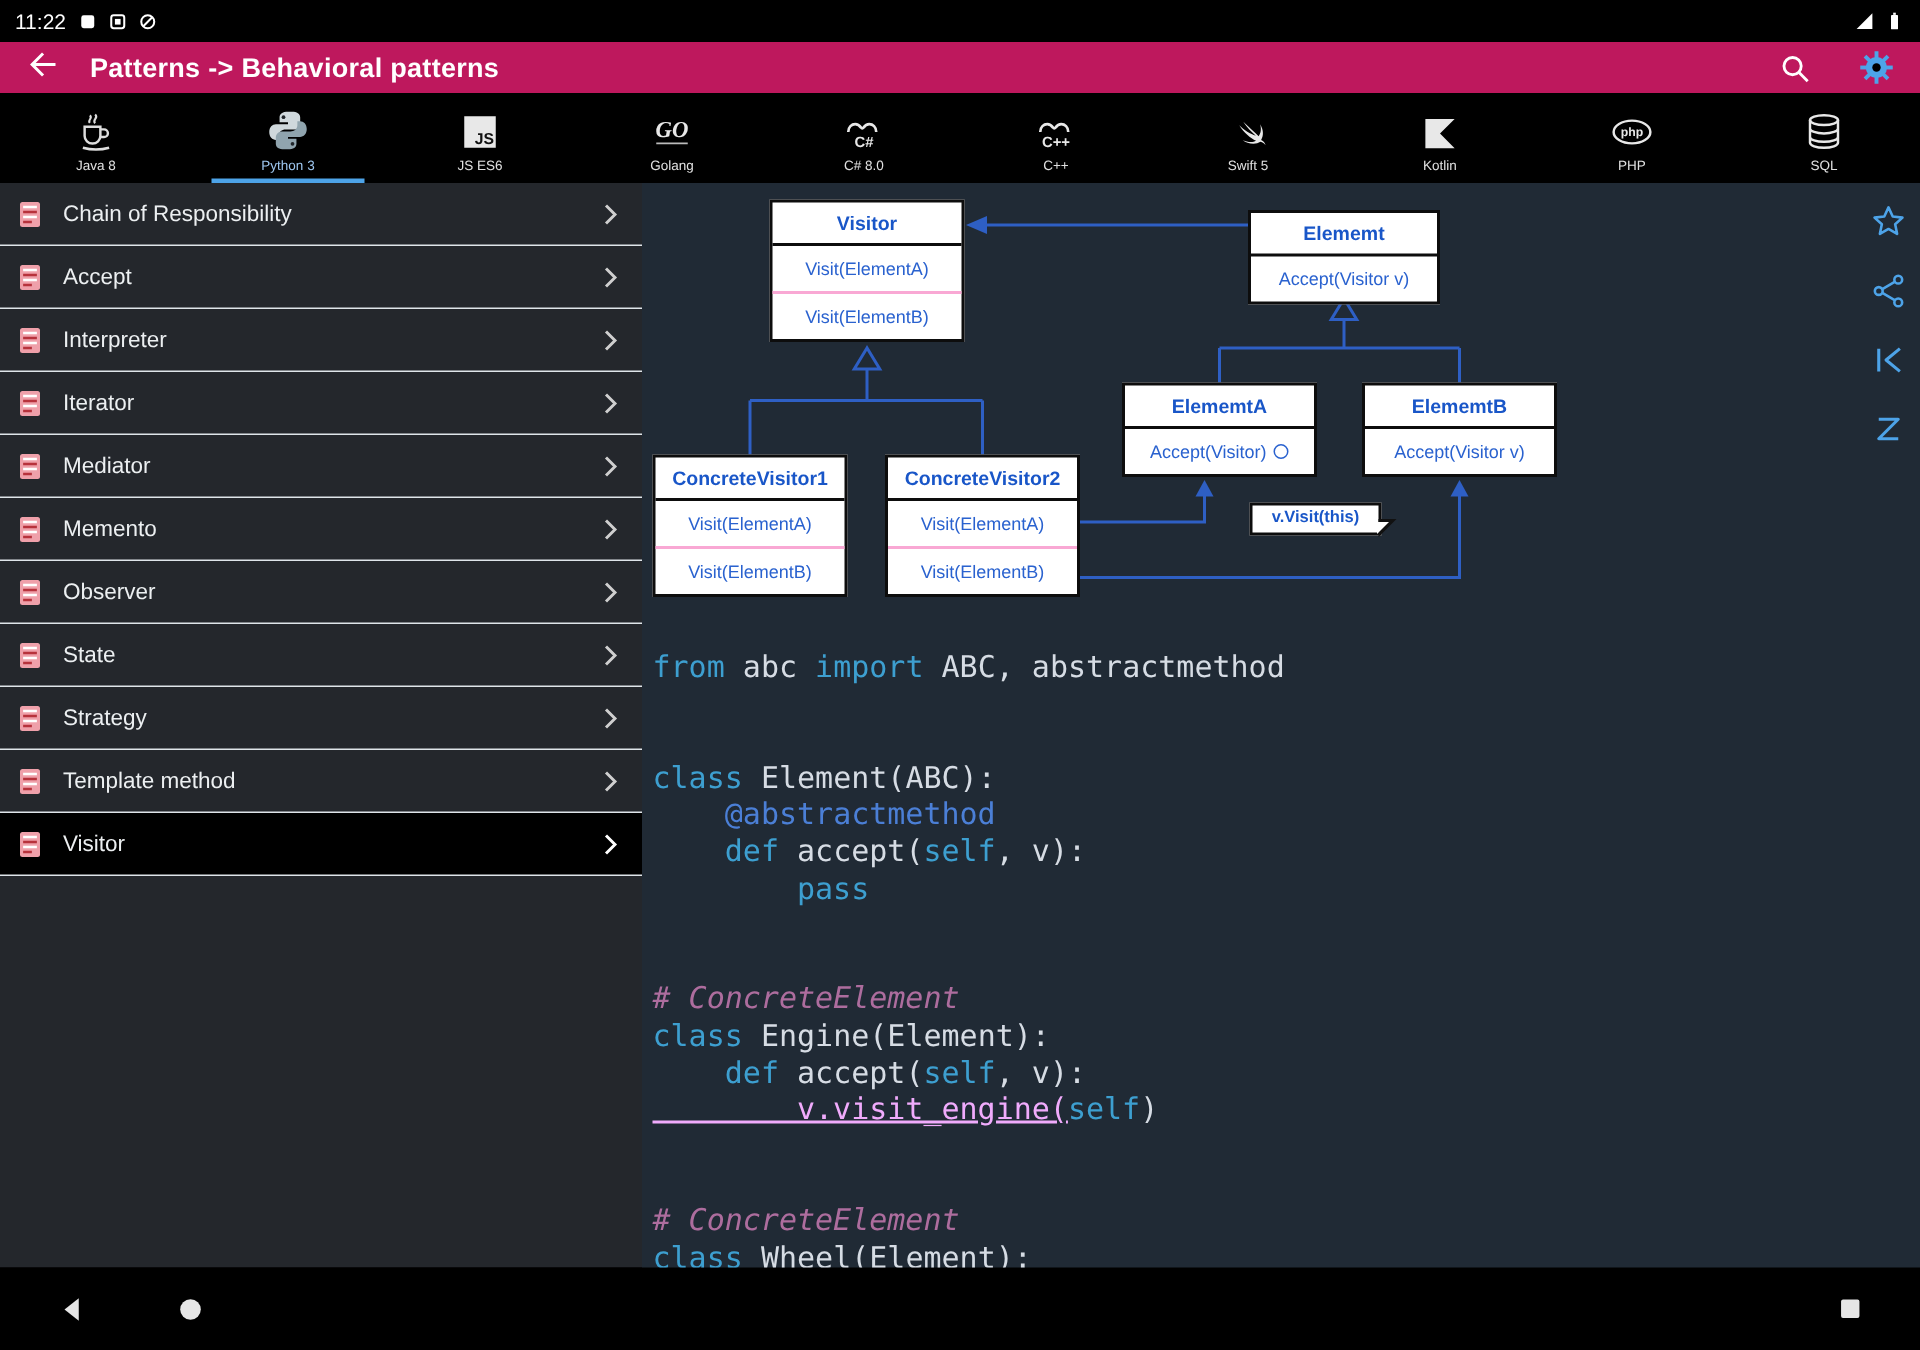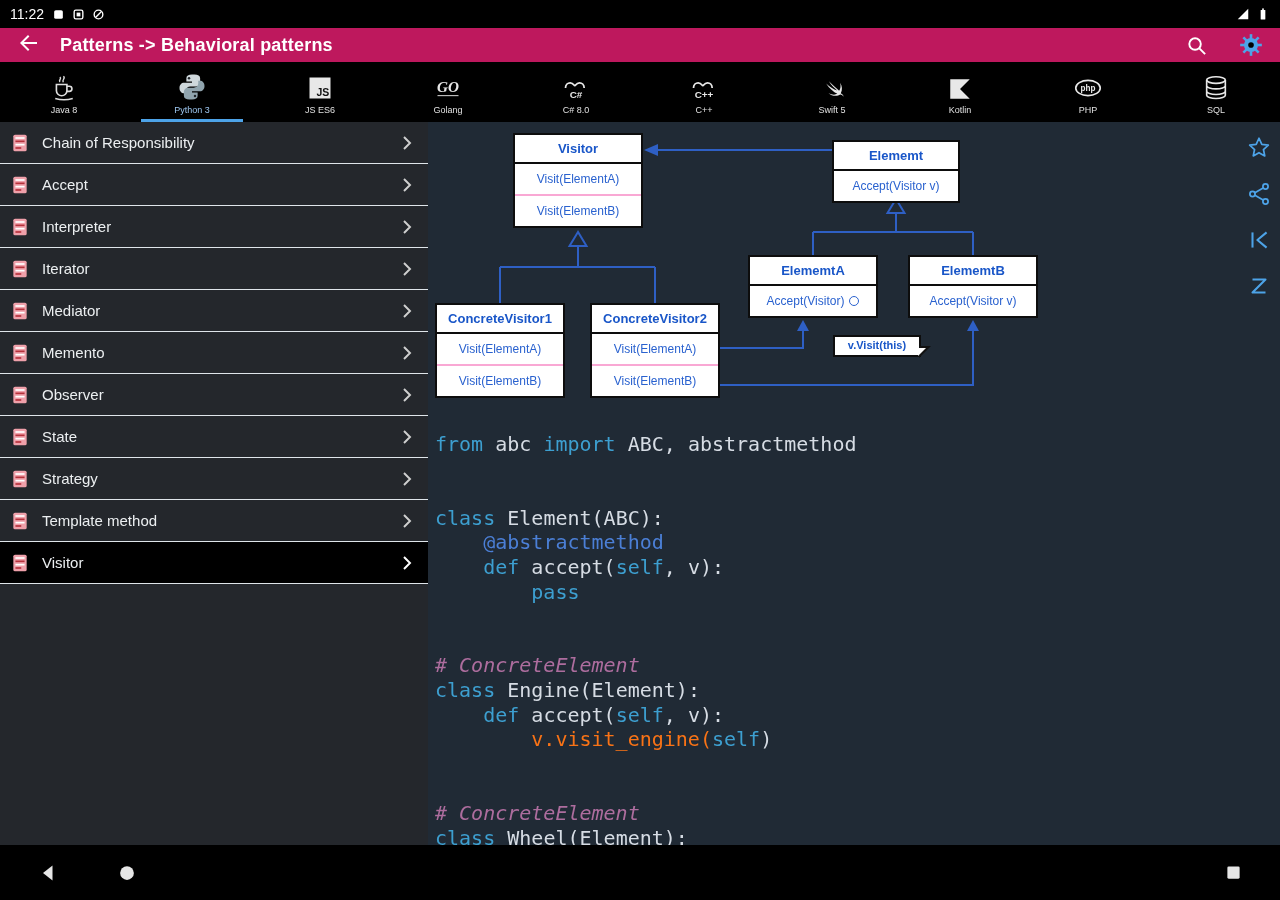--- a/index.html
+++ b/index.html
@@ -480,21 +480,21 @@
           <div class="code-line">&nbsp;</div>
           <div class="code-line"><span style="color: rgb(61, 159, 208);">class</span><span style="color: rgb(214, 220, 228);"> Element(ABC):</span></div>
           <div class="code-line"><span style="color: rgb(214, 220, 228);">    </span><span style="color: rgb(75, 127, 214);">@abstractmethod</span></div>
           <div class="code-line"><span style="color: rgb(214, 220, 228);">    </span><span style="color: rgb(61, 159, 208);">def</span><span style="color: rgb(214, 220, 228);"> accept(</span><span style="color: rgb(61, 159, 208);">self</span><span style="color: rgb(214, 220, 228);">, v):</span></div>
           <div class="code-line"><span style="color: rgb(214, 220, 228);">        </span><span style="color: rgb(61, 159, 208);">pass</span></div>
           <div class="code-line">&nbsp;</div>
           <div class="code-line">&nbsp;</div>
           <div class="code-line"><span style="color: rgb(173, 109, 158); font-style: italic;"># ConcreteElement</span></div>
           <div class="code-line"><span style="color: rgb(61, 159, 208);">class</span><span style="color: rgb(214, 220, 228);"> Engine(Element):</span></div>
           <div class="code-line"><span style="color: rgb(214, 220, 228);">    </span><span style="color: rgb(61, 159, 208);">def</span><span style="color: rgb(214, 220, 228);"> accept(</span><span style="color: rgb(61, 159, 208);">self</span><span style="color: rgb(214, 220, 228);">, v):</span></div>
-          <div class="code-line"><span style="color: #f97316;">        v.visit_engine(</span><span style="color: rgb(61, 159, 208);">self</span><span style="color: rgb(214, 220, 228);">)</span></div>
+          <div class="code-line"><span style="color: #f0abfc; text-decoration: underline;">        v.visit_engine(</span><span style="color: rgb(61, 159, 208);">self</span><span style="color: rgb(214, 220, 228);">)</span></div>
           <div class="code-line">&nbsp;</div>
           <div class="code-line">&nbsp;</div>
           <div class="code-line"><span style="color: rgb(173, 109, 158); font-style: italic;"># ConcreteElement</span></div>
           <div class="code-line"><span style="color: rgb(61, 159, 208);">class</span><span style="color: rgb(214, 220, 228);"> Wheel(Element):</span></div>
         </div>
 
       <div class="fab-col" id="fabCol">
           <span class="fab">
             <svg viewBox="0 0 24 24" width="26" height="26">
               <path d="M12 3l2.6 5.6 6 .7-4.5 4.1 1.2 5.9-5.3-3-5.3 3 1.2-5.9L3.4 9.3l6-.7z" fill="none" stroke="#4da3e8" stroke-width="1.6" stroke-linejoin="round"></path>

